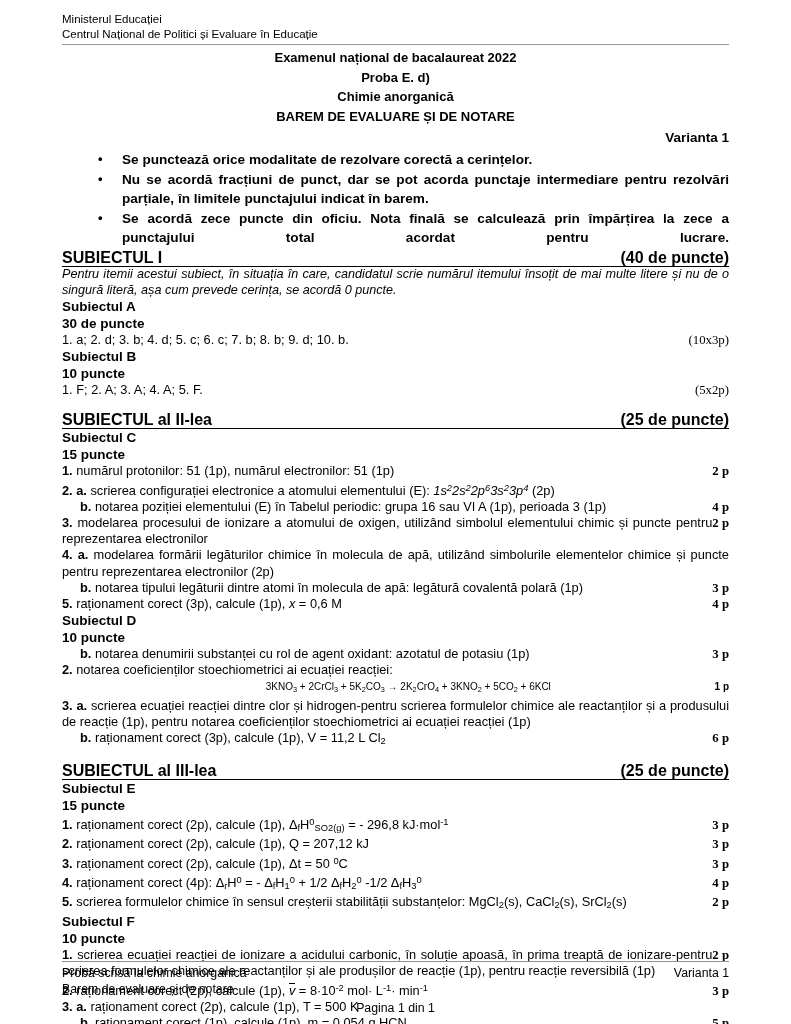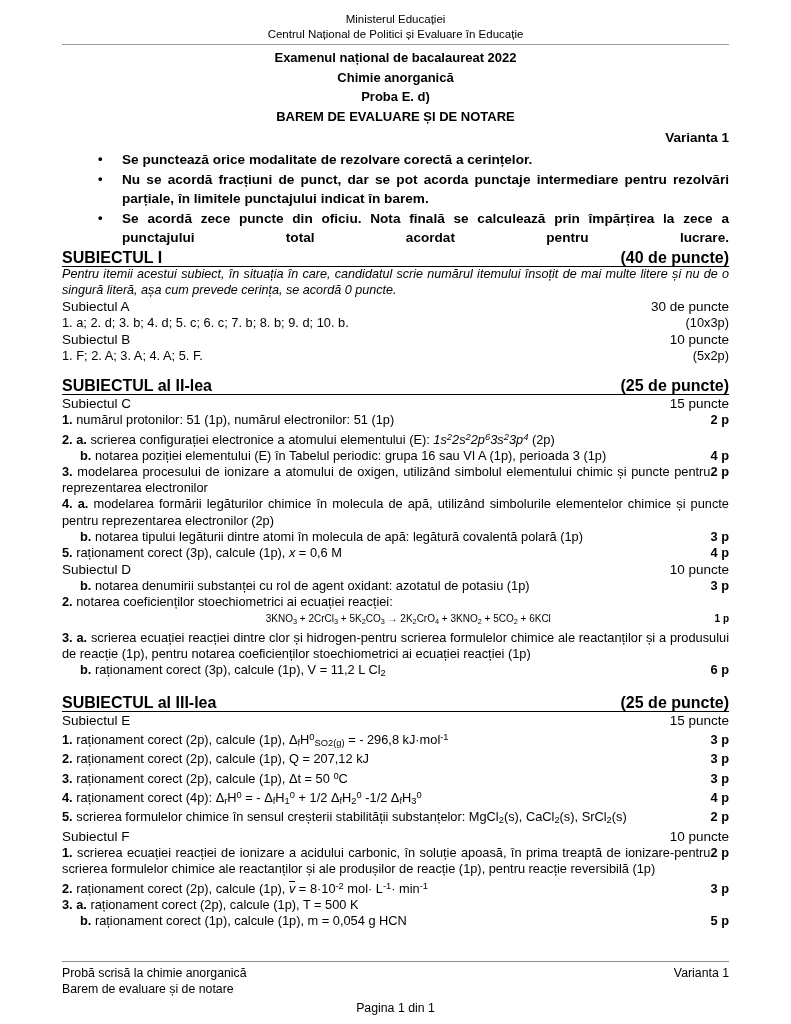--- a/index.html
+++ b/index.html
@@ -17,21 +17,21 @@
   }
   .page {
     box-sizing: border-box;
     width: 791px;
     height: 1024px;
     padding: 12px 62px 0 62px;
     position: relative;
   }
   
   .hdr {
-    text-align: center;
+    text-align: left;
     font-size: 11.5px;
     line-height: 15px;
   }
   .hdr-rule {
     border: none;
     border-top: 1px solid #9a9a9a;
     margin: 2px 0 3px 0;
     height: 0;
   }
   .title-block {
@@ -81,40 +81,41 @@
     font-size: 16px;
     border-bottom: 1.3px solid #000;
     line-height: 17px;
     margin-top: 2px;
   }
   .sec-head.spaced { margin-top: 13px; }
   .sub-head {
     display: flex;
     justify-content: space-between;
     align-items: baseline;
-    font-weight: normal;
+    font-weight: bold;
     font-size: 13.5px;
     line-height: 17px;
+    flex-direction: column;
   }
   .note {
     font-style: italic;
     font-size: 12.6px;
     line-height: 15.5px;
     text-align: justify;
   }
   
   .row {
     display: flex;
     justify-content: space-between;
     align-items: baseline;
     font-size: 12.8px;
     line-height: 16.2px;
   }
   .row .left { flex: 1 1 auto; text-align: justify; }
-  .row .pts  { flex: 0 0 auto; font-weight: bold; white-space: nowrap; }
+  .row .pts  { flex: 0 0 auto; font-weight: bold; white-space: nowrap; font-family: Liberation Serif, serif; }
   .row .pts.plain { font-weight: normal; }
   .row.indent .left { padding-left: 18px; }
   .eq-row {
     display: flex;
     justify-content: space-between;
     align-items: baseline;
     font-size: 10px;
     line-height: 16.5px;
   }
   .eq-row .eq {
@@ -163,22 +164,22 @@
 <div class="page">
 
   <div class="hdr">
     <div>Ministerul Educației</div>
     <div>Centrul Național de Politici și Evaluare în Educație</div>
   </div>
   <hr class="hdr-rule">
 
   <div class="title-block">
     <div>Examenul național de bacalaureat 2022</div>
+    <div>Proba E. d)</div>
     <div>Chimie anorganică</div>
-    <div>Proba E. d)</div>
     <div>BAREM DE EVALUARE ȘI DE NOTARE</div>
   </div>
 
   <div class="variant-line">Varianta 1</div>
 
   <ul class="rules">
     <li>
       <span class="bullet">•</span>
       <span class="txt">Se punctează orice modalitate de rezolvare corectă a cerințelor.</span>
     </li>

